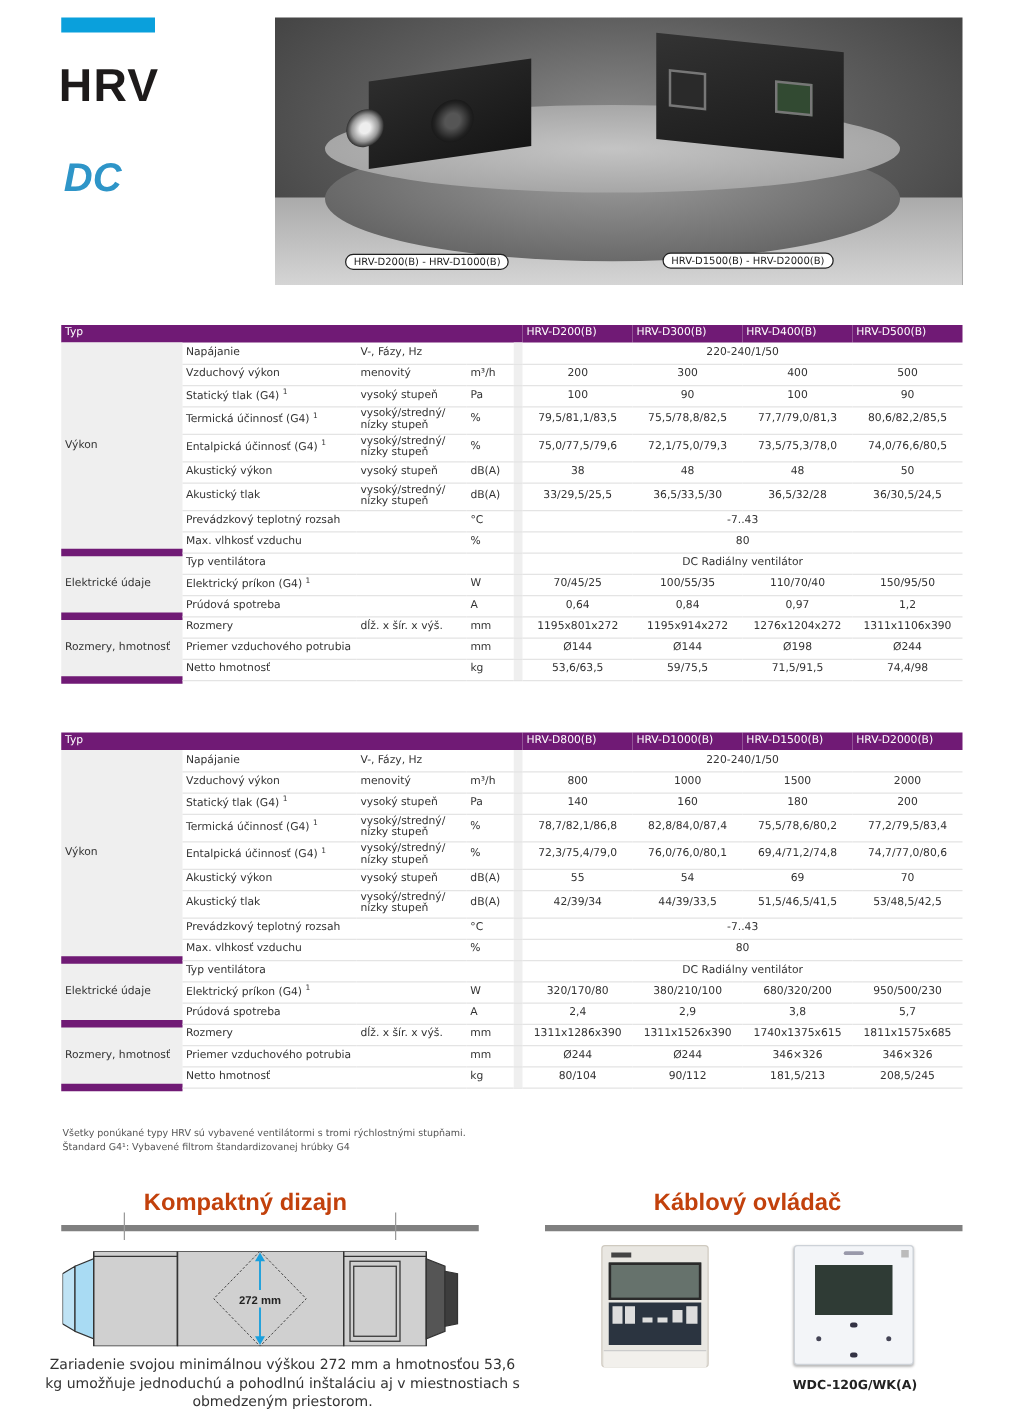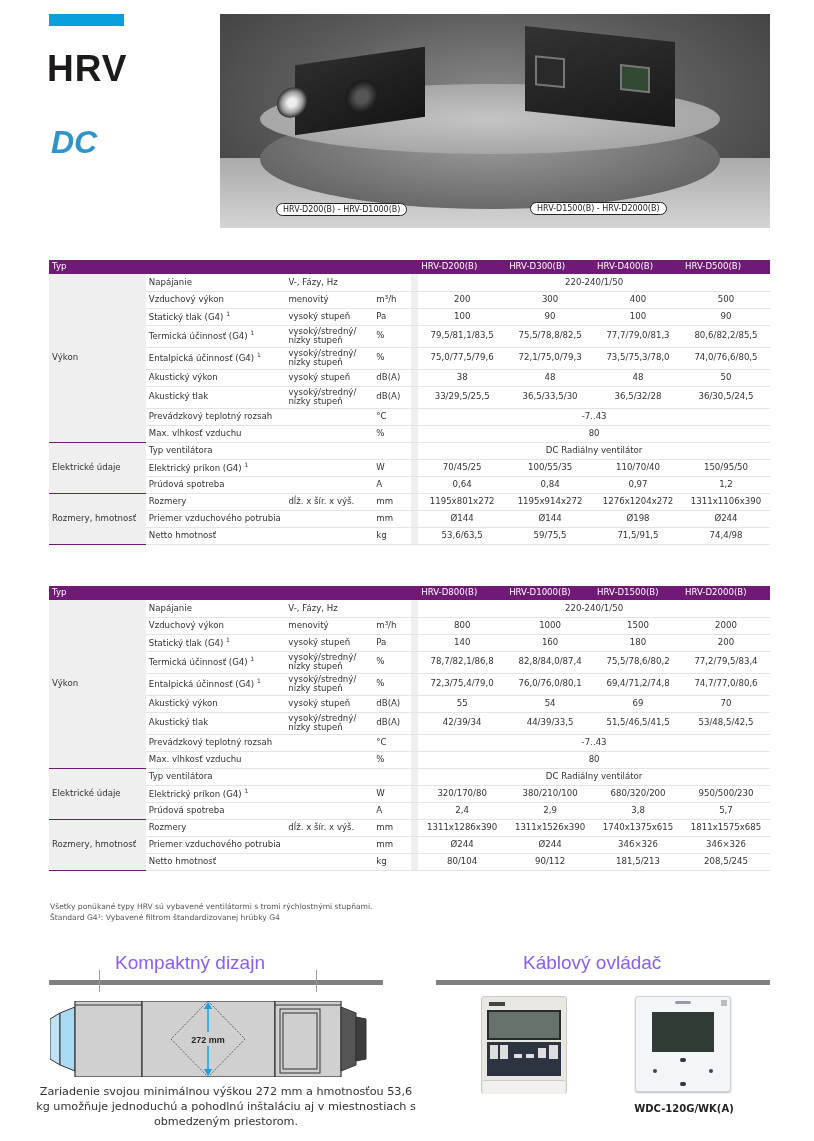--- a/index.html
+++ b/index.html
@@ -17,33 +17,33 @@
   .unit1 .duct2 { position: absolute; left: 50px; top: 24px; width: 34px; height: 34px; border-radius: 50%; background: radial-gradient(circle, #555 25%, #222 60%, #111 80%); }
   .unit2 { position: absolute; left: 305px; top: 20px; width: 150px; height: 85px; background: linear-gradient(160deg, #333, #181818); transform: skewY(6deg); }
   .unit2 .win1 { position: absolute; left: 10px; top: 28px; width: 30px; height: 30px; border: 2px solid #777; background: #2a2a2a; }
   .unit2 .win2 { position: absolute; left: 95px; top: 28px; width: 30px; height: 26px; border: 2px solid #777; background: #324a32; }
   .pill { position: absolute; top: 190px; background: #fff; border: 1px solid #222; border-radius: 10px; font-size: 8px; padding: 1px 6px; color: #222; white-space: nowrap; }
 
   table.spec { position: absolute; left: 49px; width: 721px; border-collapse: collapse; font-size: 8.6px; color: #333; }
   table.spec td { height: 17px; padding: 0 3px; border-bottom: 1px solid #e4e4e4; vertical-align: middle; line-height: 1.1; }
   table.spec tr.tall td { height: 22px; }
   table.spec tr.head td { background: #701a75; color: #fff; height: 14px; border-bottom: none; }
-  table.spec td.cat { background: #efefef; border-bottom: 1px solid #701a75; width: 97px; }
+  table.spec td.cat { background: #efefef; border-bottom: 6px solid #701a75; width: 97px; }
   table.spec td.param { width: 140px; }
   table.spec td.cond { width: 88px; }
   table.spec td.unit { width: 38px; }
   table.spec td.gap { background: #efefef; width: 7px; padding: 0; }
   table.spec td.val { text-align: center; width: 88px; }
   table.spec td.span { text-align: center; }
   table.spec tr.head td.val { text-align: left; margin-top: 21px; }
   sup { font-size: 6px; }
 
   .notes { position: absolute; left: 50px; top: 901px; font-size: 7.6px; color: #555; line-height: 11px; }
 
-  .sec-title { position: absolute; font-family: "Liberation Sans", sans-serif; font-weight: normal; font-size: 19px; color: #8b5cf6; }
+  .sec-title { position: absolute; font-family: "Liberation Sans", sans-serif; font-weight: bold; font-size: 19px; color: #c2410c; }
   .sec-line { position: absolute; height: 5px; background: #808080; }
   .tick { position: absolute; width: 1px; height: 22px; background: #9a9a9a; }
 
   .diagram { position: absolute; left: 50px; top: 1001px; width: 320px; height: 76px; }
   .caption { position: absolute; left: 36px; top: 1084px; width: 380px; text-align: center; font-size: 11.2px; color: #333; line-height: 15px; }
 
   .ctrl { position: absolute; }
   .ctrl-label { position: absolute; font-size: 10px; font-weight: bold; color: #222; text-align: center; }
 </style>
 </head>

